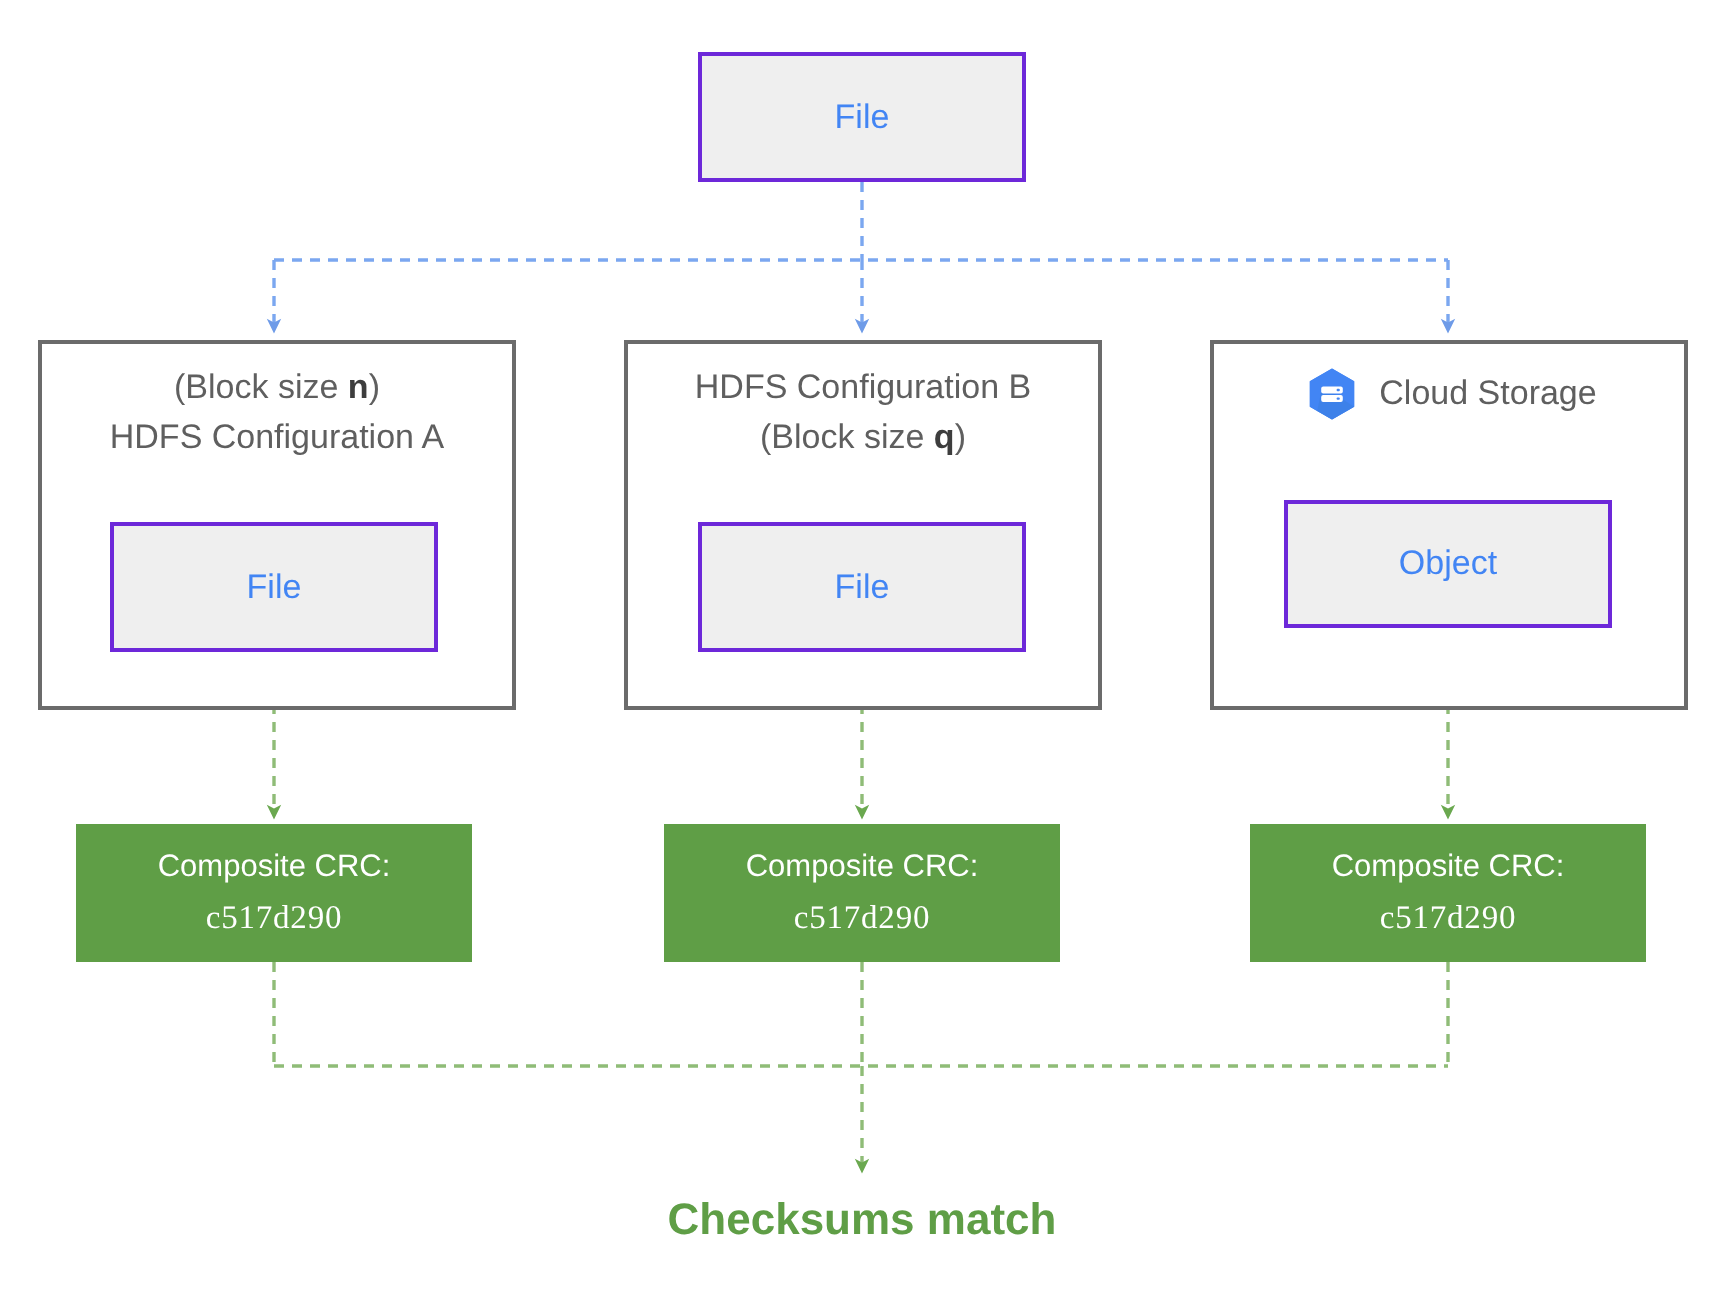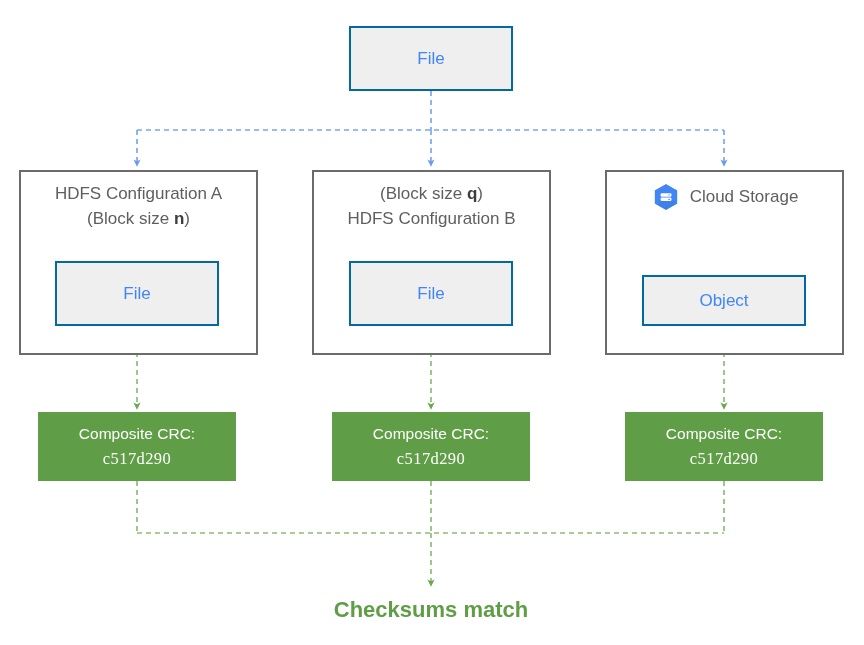--- a/index.html
+++ b/index.html
@@ -31,21 +31,21 @@
     box-sizing: border-box;
     display: flex;
     align-items: center;
     justify-content: center;
     text-align: center;
   }
 
   
   .file-box {
     background: #efefef;
-    border: 2px solid #0369a1;
+    border: 2px solid #6d28d9;
     color: #4285F4;
     font-size: 17px;
     line-height: 1.25;
   }
 
   
   .container-box {
     background: #ffffff;
     border: 2px solid #6b6b6b;
     display: block;
@@ -146,36 +146,36 @@
       <path d="M431,533 L431,583" marker-end="url(#arrow-green)"></path>
     </g>
   </svg>
 
   <div class="node file-box" style="left:349px; top:26px; width:164px; height:65px;">
     <span>File</span>
   </div>
 
   <div class="node container-box" style="left:19px; top:170px; width:239px; height:185px;">
     <div class="container-title">
+      <div><span>(Block size </span><b>n</b><span>)</span></div>
       <div>HDFS Configuration A</div>
-      <div><span>(Block size </span><b>n</b><span>)</span></div>
     </div>
   </div>
   <div class="node file-box" style="left:55px; top:261px; width:164px; height:65px;">
     <span>File</span>
   </div>
   <div class="node crc-box" style="left:38px; top:412px; width:198px; height:69px;">
     <span class="crc-label">Composite CRC:</span>
     <span class="crc-value">c517d290</span>
   </div>
 
   <div class="node container-box" style="left:312px; top:170px; width:239px; height:185px;">
     <div class="container-title">
+      <div>HDFS Configuration B</div>
       <div><span>(Block size </span><b>q</b><span>)</span></div>
-      <div>HDFS Configuration B</div>
     </div>
   </div>
   <div class="node file-box" style="left:349px; top:261px; width:164px; height:65px;">
     <span>File</span>
   </div>
   <div class="node crc-box" style="left:332px; top:412px; width:198px; height:69px;">
     <span class="crc-label">Composite CRC:</span>
     <span class="crc-value">c517d290</span>
   </div>
 
@@ -188,21 +188,21 @@
           <path d="M10.2,11.0 L26.1,21.4 L15,27.8 L7.6,23.5 Z" fill="#3B7DE0" opacity="0.55"></path>
           <rect x="9.6" y="11.2" width="10.8" height="3.5" rx="1.0" fill="#ffffff"></rect>
           <rect x="9.6" y="15.5" width="10.8" height="3.5" rx="1.0" fill="#ffffff"></rect>
           <rect x="17.3" y="12.4" width="1.6" height="1.2" rx="0.5" fill="#4285F4"></rect>
           <rect x="17.3" y="16.7" width="1.6" height="1.2" rx="0.5" fill="#4285F4"></rect>
         </svg>
       </span>
       <span>Cloud Storage</span>
     </div>
   </div>
-  <div class="node file-box" style="left:642px; top:275px; width:164px; height:51px;">
+  <div class="node file-box" style="left:642px; top:250px; width:164px; height:64px;">
     <span>Object</span>
   </div>
   <div class="node crc-box" style="left:625px; top:412px; width:198px; height:69px;">
     <span class="crc-label">Composite CRC:</span>
     <span class="crc-value">c517d290</span>
   </div>
 
   <div class="caption" style="left:331px; top:597px; width:200px;">Checksums match</div>
 
 </div>

